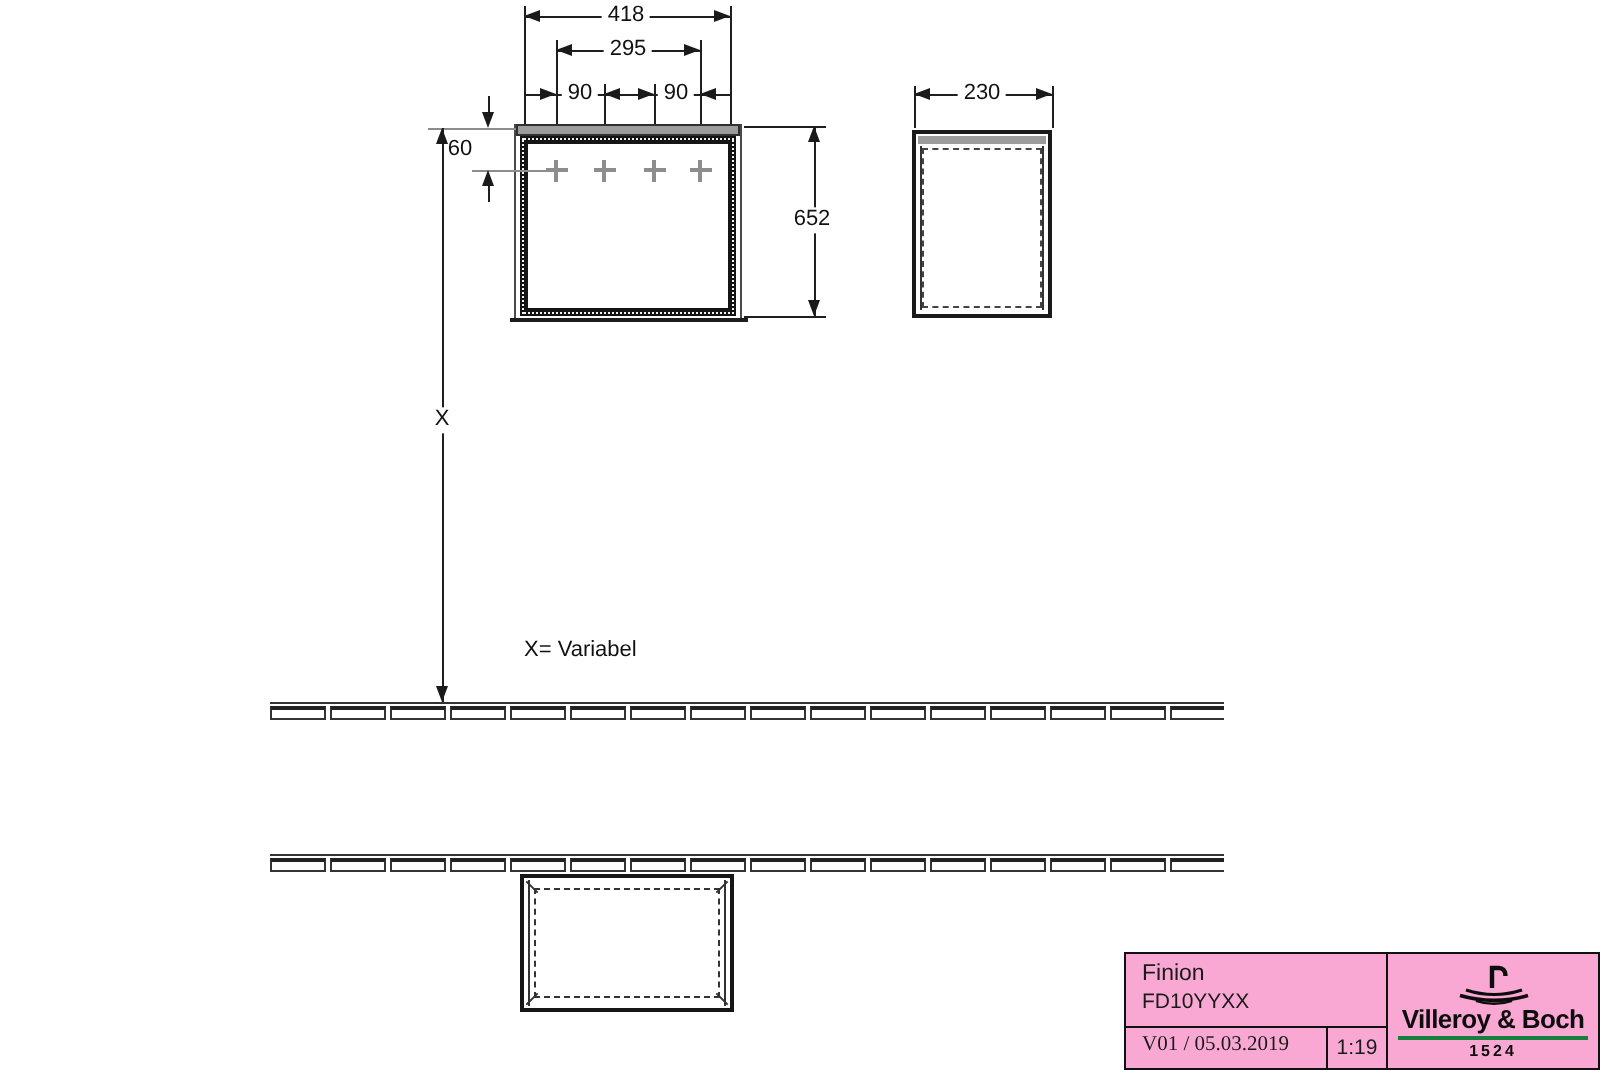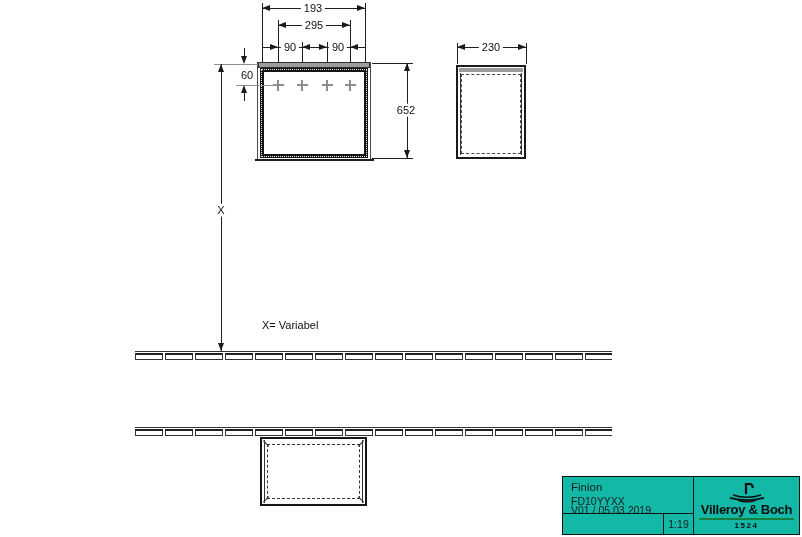--- a/index.html
+++ b/index.html
@@ -40,43 +40,43 @@
   .plank{flex:none;width:26px;height:4px;background:#fff;border:1px solid #333;border-top:2px solid #222;}
   
   .pv-body{position:absolute;left:260px;top:437px;width:107px;height:69px;box-sizing:border-box;border:2px solid #161616;background:#fff;}
   .pv-dashed{position:absolute;inset:5px;border:1px dashed #333;}
   .pv-line-l{position:absolute;left:2px;top:1px;bottom:1px;width:0;border-left:1px solid #333;}
   .pv-line-r{position:absolute;right:2px;top:1px;bottom:1px;width:0;border-left:1px solid #333;}
   .pv-tick{position:absolute;width:8px;height:0;border-top:1px solid #333;}
   
   .note{position:absolute;font-size:11px;color:#111;white-space:nowrap;}
   
-  .tb{position:absolute;left:562px;top:476px;width:236px;height:57px;border:1.5px solid #111;background:#14b8a6;}
+  .tb{position:absolute;left:562px;top:476px;width:236px;height:57px;border:1.5px solid #111;background:#f9a8d4;}
   .tb-v1{position:absolute;left:130px;top:0;bottom:0;width:0;border-left:1.5px solid #111;}
   .tb-h1{position:absolute;left:0;top:36px;width:130px;height:0;border-top:1.5px solid #111;}
   .tb-v2{position:absolute;left:100px;top:36px;bottom:0;width:0;border-left:1.5px solid #111;}
   .tb-product{position:absolute;left:8px;top:4px;font-size:11.5px;color:#1a1a1a;}
   .tb-code{position:absolute;left:8px;top:18px;font-size:10.5px;color:#1a1a1a;}
-  .tb-version{position:absolute;left:8px;top:27px;font-size:10.5px;color:#1a1a1a;}
+  .tb-version{position:absolute;left:8px;top:40px;font-size:10.5px;color:#1a1a1a;font-family:Liberation Serif, serif;}
   .tb-scale{position:absolute;left:100px;top:36px;width:31px;height:21px;display:flex;align-items:center;justify-content:center;font-size:10.5px;}
   .tb-logo{position:absolute;left:131px;right:0;top:0;bottom:0;display:flex;flex-direction:column;align-items:center;justify-content:center;}
   .brand-word{font-family:Liberation Sans, sans-serif;font-weight:700;font-size:13px;letter-spacing:-0.3px;
               color:#0d0d0d;border-bottom:2px solid #15803d;padding:0 2px 1px;line-height:1.05;white-space:nowrap;text-align:center;}
   .brand-year{font-size:8px;font-weight:700;letter-spacing:1.5px;margin-top:1px;color:#0d0d0d;}
 </style>
 </head>
 <body>
 
 <div>
   <div class="hl" style="left:262px;top:8px;width:103px;"></div>
   <div class="arr l" style="left:262px;top:5px;"></div>
   <div class="arr r" style="left:357px;top:5px;"></div>
   <div class="vl" style="left:262px;top:3px;height:59px;"></div>
   <div class="vl" style="left:365px;top:3px;height:59px;"></div>
-  <div class="dlabel" style="left:313px;top:8px;">193</div>
+  <div class="dlabel" style="left:313px;top:8px;">418</div>
 </div>
 
 <div>
   <div class="hl" style="left:278px;top:25px;width:72px;"></div>
   <div class="arr l" style="left:278px;top:22px;"></div>
   <div class="arr r" style="left:342px;top:22px;"></div>
   <div class="vl" style="left:278px;top:20px;height:66px;"></div>
   <div class="vl" style="left:350px;top:20px;height:66px;"></div>
   <div class="dlabel" style="left:314px;top:25px;">295</div>
 </div>
@@ -110,21 +110,21 @@
   <div class="cross" style="left:344.5px;top:79.5px;"></div>
 </div>
 
 <div>
   <div class="hl gray-line" style="left:214px;top:64px;width:44px;"></div>
   <div class="hl gray-line" style="left:236px;top:85px;width:40px;"></div>
   <div class="vl" style="left:244px;top:48px;height:8px;"></div>
   <div class="arr d" style="left:241px;top:56px;"></div>
   <div class="arr u" style="left:241px;top:85px;"></div>
   <div class="vl" style="left:244px;top:93px;height:8px;"></div>
-  <div class="dlabel" style="left:247px;top:75px;">60</div>
+  <div class="dlabel" style="left:230px;top:75px;">60</div>
 </div>
 
 <div>
   <div class="hl" style="left:372px;top:63px;width:41px;"></div>
   <div class="hl" style="left:372px;top:158px;width:41px;"></div>
   <div class="vl" style="left:407px;top:63px;height:95px;"></div>
   <div class="arr u" style="left:404px;top:63px;"></div>
   <div class="arr d" style="left:404px;top:150px;"></div>
   <div class="dlabel" style="left:406px;top:110px;">652</div>
 </div>

